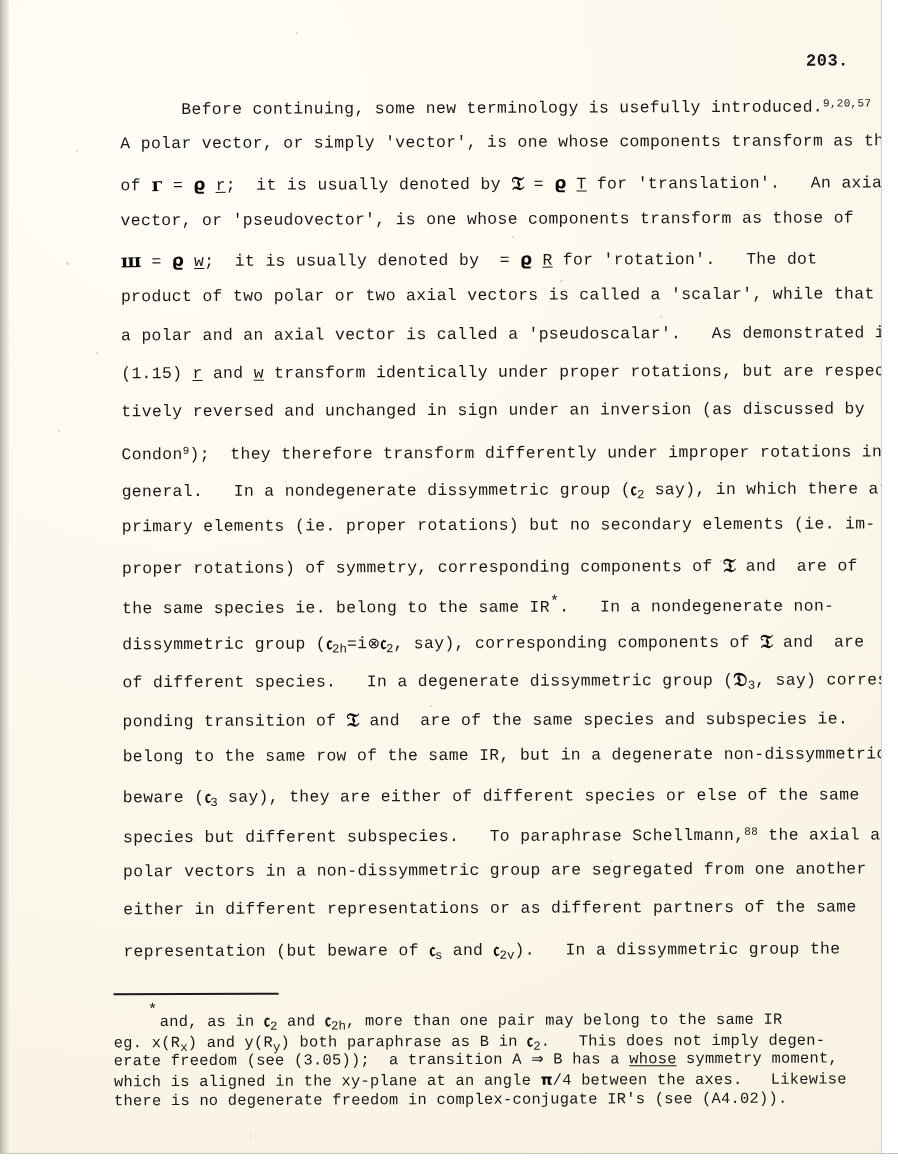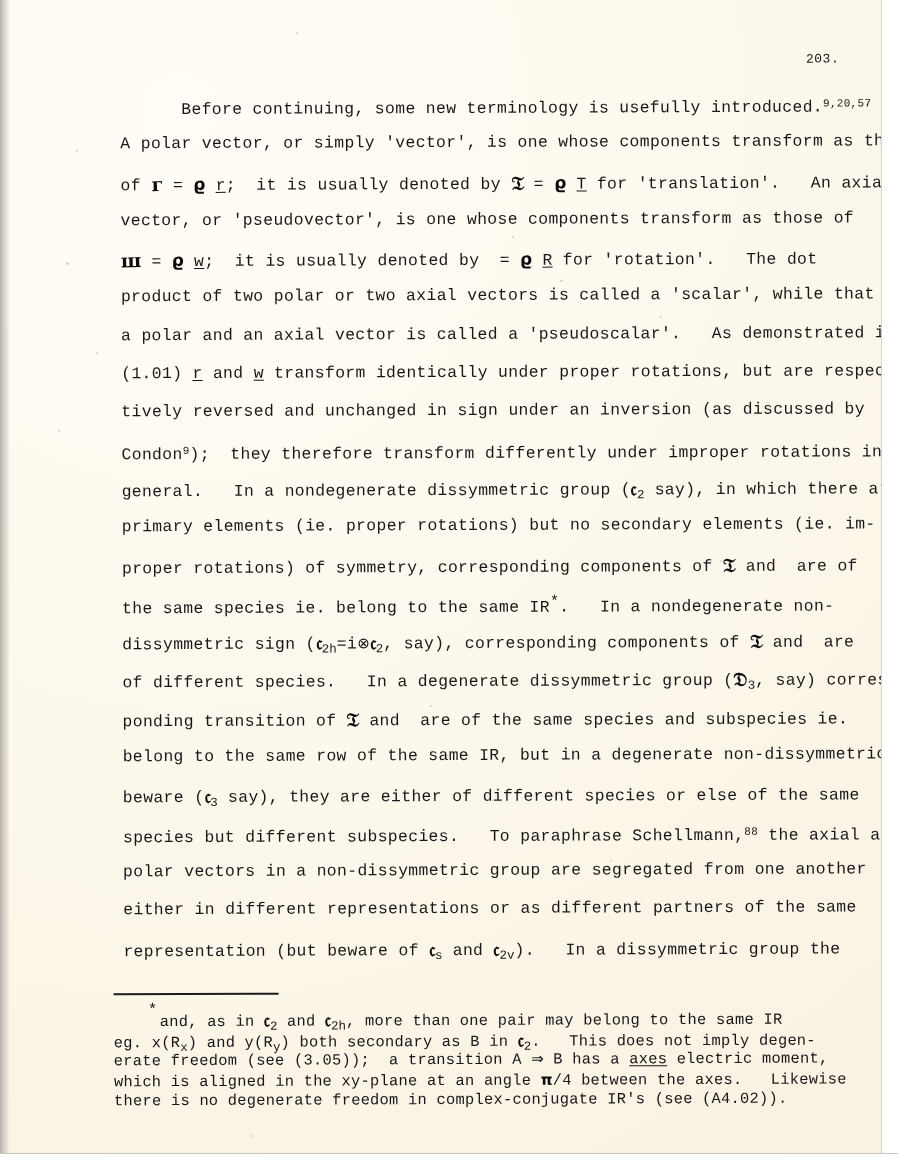--- a/index.html
+++ b/index.html
@@ -70,22 +70,23 @@
     width: 898px; height: 1166px;
     transform: rotate(-0.22deg);
     transform-origin: 50% 50%;
     color: #18161a;
   }
 
   .page-number {
     position: absolute;
     left: 808px;
     top: 53px;
-    font-size: 13px;
+    font-size: 17px;
     letter-spacing: .5px;
+    font-weight: bold;
   }
 
   #body-block {
     position: absolute;
     left: 122px;
     top: 86px;
     width: 790px;
   }
   .tline {
     height: 38.3px;
@@ -214,44 +215,44 @@
     <div class="page-number">203.</div>
 
     <div id="body-block">
         <div class="tline"><span>      Before continuing, some new terminology is usefully introduced.</span><sup class="ref">9,20,57</sup></div>
         <div class="tline"><span>A polar vector, or simply 'vector', is one whose components transform as those</span></div>
         <div class="tline"><span>of </span><span class="ink">г</span><span> = </span><span class="ink rho">ϱ</span><span> </span><span class="uline">r</span><span>;  it is usually denoted by </span><span class="ink">𝔗</span><span> = </span><span class="ink rho">ϱ</span><span> </span><span class="uline">T</span><span> for 'translation'.   An axial</span></div>
         <div class="tline"><span>vector, or 'pseudovector', is one whose components transform as those of</span></div>
         <div class="tline"><span></span><span class="ink">ш</span><span> = </span><span class="ink rho">ϱ</span><span> </span><span class="uline">w</span><span>;  it is usually denoted by </span><span class="ink">𝔕</span><span> = </span><span class="ink rho">ϱ</span><span> </span><span class="uline">R</span><span> for 'rotation'.   The dot</span></div>
         <div class="tline"><span>product of two polar or two axial vectors is called a 'scalar', while that of</span></div>
         <div class="tline"><span>a polar and an axial vector is called a 'pseudoscalar'.   As demonstrated in</span></div>
-        <div class="tline"><span>(1.01) </span><span class="uline">r</span><span> and </span><span class="uline">w</span><span> transform identically under proper rotations, but are respec-</span></div>
+        <div class="tline"><span>(1.15) </span><span class="uline">r</span><span> and </span><span class="uline">w</span><span> transform identically under proper rotations, but are respec-</span></div>
         <div class="tline"><span>tively reversed and unchanged in sign under an inversion (as discussed by</span></div>
         <div class="tline"><span>Condon</span><sup class="ref">9</sup><span>);  they therefore transform differently under improper rotations in</span></div>
         <div class="tline"><span>general.   In a nondegenerate dissymmetric group (</span><span class="ink">𝔠</span><sub class="sb">2</sub><span> say), in which there are</span></div>
         <div class="tline"><span>primary elements (ie. proper rotations) but no secondary elements (ie. im-</span></div>
         <div class="tline"><span>proper rotations) of symmetry, corresponding components of </span><span class="ink">𝔗</span><span> and </span><span class="ink">𝔕</span><span> are of</span></div>
         <div class="tline"><span>the same species ie. belong to the same IR</span><span class="star">*</span><span>.   In a nondegenerate non-</span></div>
-        <div class="tline"><span>dissymmetric sign (</span><span class="ink">𝔠</span><sub class="sb">2h</sub><span>=i</span><span class="ink otimes">⊗</span><span class="ink">𝔠</span><sub class="sb">2</sub><span>, say), corresponding components of </span><span class="ink">𝔗</span><span> and </span><span class="ink">𝔕</span><span> are</span></div>
+        <div class="tline"><span>dissymmetric group (</span><span class="ink">𝔠</span><sub class="sb">2h</sub><span>=i</span><span class="ink otimes">⊗</span><span class="ink">𝔠</span><sub class="sb">2</sub><span>, say), corresponding components of </span><span class="ink">𝔗</span><span> and </span><span class="ink">𝔕</span><span> are</span></div>
         <div class="tline"><span>of different species.   In a degenerate dissymmetric group (</span><span class="ink">𝔇</span><sub class="sb">3</sub><span>, say) corres-</span></div>
         <div class="tline"><span>ponding transition of </span><span class="ink">𝔗</span><span> and </span><span class="ink">𝔕</span><span> are of the same species and subspecies ie.</span></div>
         <div class="tline"><span>belong to the same row of the same IR, but in a degenerate non-dissymmetric</span></div>
         <div class="tline"><span>beware (</span><span class="ink">𝔠</span><sub class="sb">3</sub><span> say), they are either of different species or else of the same</span></div>
         <div class="tline"><span>species but different subspecies.   To paraphrase Schellmann,</span><sup class="ref">88</sup><span> the axial and</span></div>
         <div class="tline"><span>polar vectors in a non-dissymmetric group are segregated from one another</span></div>
         <div class="tline"><span>either in different representations or as different partners of the same</span></div>
         <div class="tline"><span>representation (but beware of </span><span class="ink">𝔠</span><sub class="sb">s</sub><span> and </span><span class="ink">𝔠</span><sub class="sb">2v</sub><span>).   In a dissymmetric group the</span></div>
       </div>
 
     <div id="footnote-rule"></div>
     <div id="footnote-star">*</div>
     <div id="footnote-block">
         <div class="fline hang"><span>and, as in </span><span class="ink">𝔠</span><sub class="sb">2</sub><span> and </span><span class="ink">𝔠</span><sub class="sb">2h</sub><span>, more than one pair may belong to the same IR</span></div>
-        <div class="fline"><span>eg. x(R</span><sub class="sb">x</sub><span>) and y(R</span><sub class="sb">y</sub><span>) both secondary as B in </span><span class="ink">𝔠</span><sub class="sb">2</sub><span>.   This does not imply degen-</span></div>
-        <div class="fline"><span>erate freedom (see (3.05));  a transition A </span><span class="ink arrow">⇒</span><span> B has a </span><span class="uline">axes</span><span> electric moment,</span></div>
+        <div class="fline"><span>eg. x(R</span><sub class="sb">x</sub><span>) and y(R</span><sub class="sb">y</sub><span>) both paraphrase as B in </span><span class="ink">𝔠</span><sub class="sb">2</sub><span>.   This does not imply degen-</span></div>
+        <div class="fline"><span>erate freedom (see (3.05));  a transition A </span><span class="ink arrow">⇒</span><span> B has a </span><span class="uline">whose</span><span> symmetry moment,</span></div>
         <div class="fline"><span>which is aligned in the xy-plane at an angle </span><span class="ink pi">π</span><span>/4 between the axes.   Likewise</span></div>
         <div class="fline"><span>there is no degenerate freedom in complex-conjugate IR's (see (A4.02)).</span></div>
       </div>
 
   </div>
 
   <div id="left-gutter"></div>
   <div id="right-bed"></div>
   <div id="bottom-bed"></div>
 

